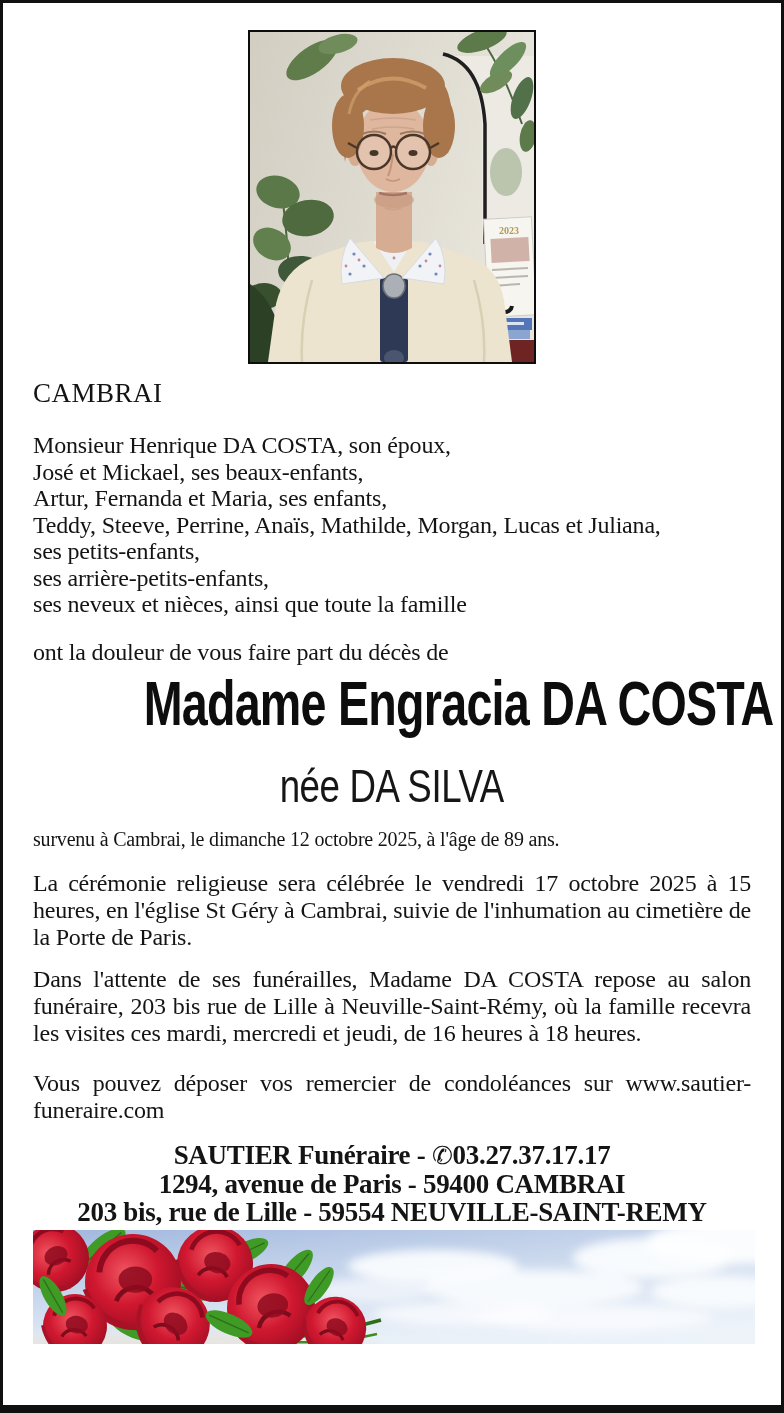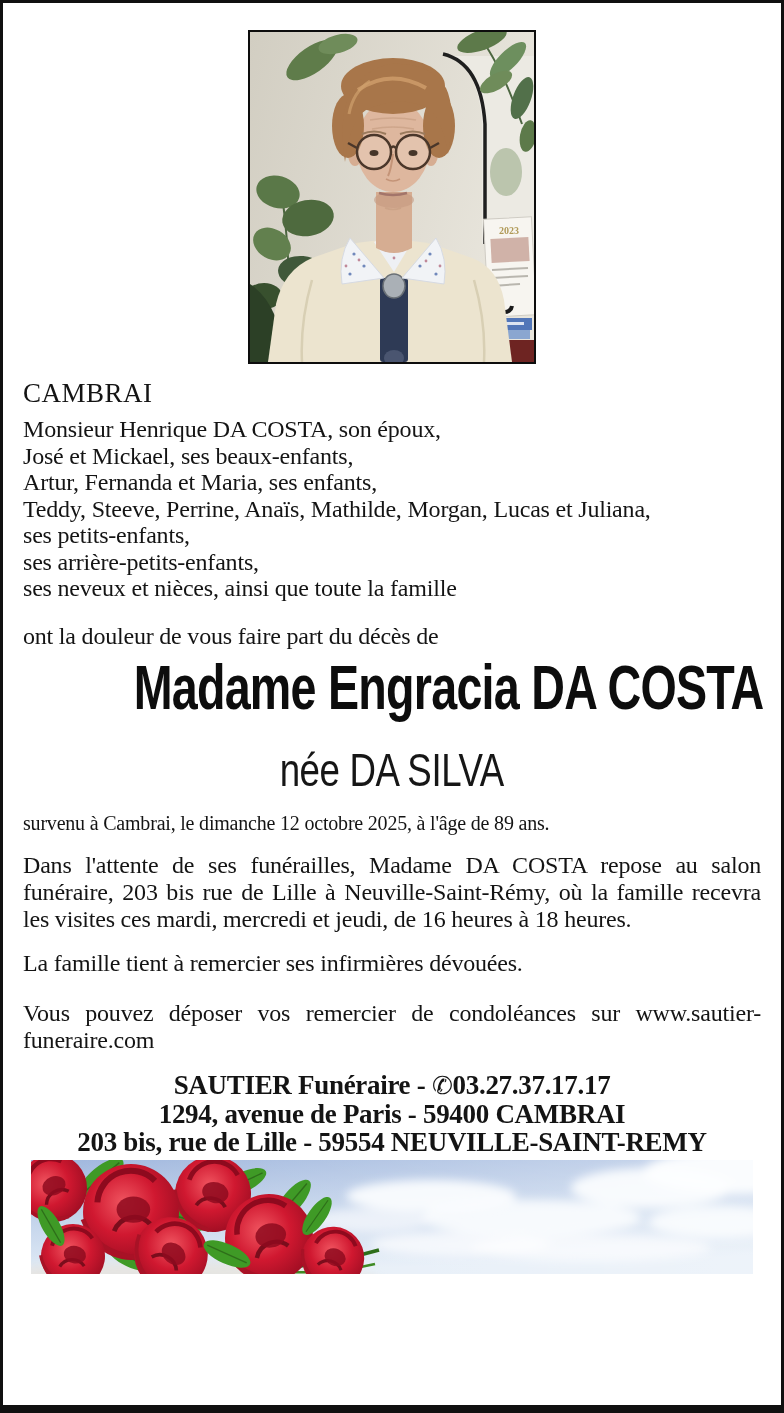--- a/index.html
+++ b/index.html
@@ -8,38 +8,38 @@
     width: 784px;
     height: 1413px;
     box-sizing: border-box;
     background: #ffffff;
     border: 3px solid #101010;
     border-bottom-width: 8px;
     overflow: hidden;
     font-family: "Liberation Serif", serif;
     color: #141414;
   }
-  .content { padding: 0 20px; }
+  .content { padding: 0 30px; }
 
   .photo-frame {
     width: 284px; height: 330px;
     margin: 27px auto 0 auto;
     border: 2px solid #0d0d0d;
     overflow: hidden;
   }
   .photo-frame svg { display: block; }
 
   .location {
     margin-top: 14px;
     font-size: 27px;
     line-height: 30px;
     letter-spacing: 0.5px;
   }
 
-  .family { margin-top: 8px; }
+  .family { margin-top: 24px; }
   .family .fline { font-size: 24px; line-height: 26.5px; letter-spacing: -0.2px; }
 
   .intro {
     margin-top: 21px;
     font-size: 24px; line-height: 27px; letter-spacing: -0.2px;
   }
 
   .name-block { text-align: center; line-height: 74px; white-space: nowrap; }
   .name-inner {
     display: inline-block;
@@ -245,22 +245,22 @@
 
     <div class="name-block">
       <span class="name-inner">Madame Engracia DA COSTA</span>
     </div>
     <div class="maiden-block">
       <span class="maiden-inner">née DA SILVA</span>
     </div>
 
     <div class="bodyline">survenu à Cambrai, le dimanche 12 octobre 2025, à l'âge de 89 ans.</div>
 
+    <div class="para mt-cer">La cérémonie religieuse sera célébrée le vendredi 17 octobre 2025 à 15 heures, en l'église St Géry à Cambrai, suivie de l'inhumation au cimetière de la Porte de Paris.</div>
     <div class="para mt-rep">Dans l'attente de ses funérailles, Madame DA COSTA repose au salon funéraire, 203 bis rue de Lille à Neuville-Saint-Rémy, où la famille recevra les visites ces mardi, mercredi et jeudi, de 16 heures à 18 heures.</div>
-    <div class="para mt-tha">La famille tient à remercier ses infirmières dévouées.</div>
     <div class="para mt-con">Vous pouvez déposer vos remercier de condoléances sur www.sautier-funeraire.com</div>
 
     <div class="footer">
       <div><span>SAUTIER Funéraire - </span><span class="phone-icon">✆</span><span>03.27.37.17.17</span></div>
       <div>1294, avenue de Paris - 59400 CAMBRAI</div>
       <div>203 bis, rue de Lille - 59554 NEUVILLE-SAINT-REMY</div>
     </div>
 
     <div class="banner">
       <svg width="722" height="114" viewBox="0 0 722 114">

